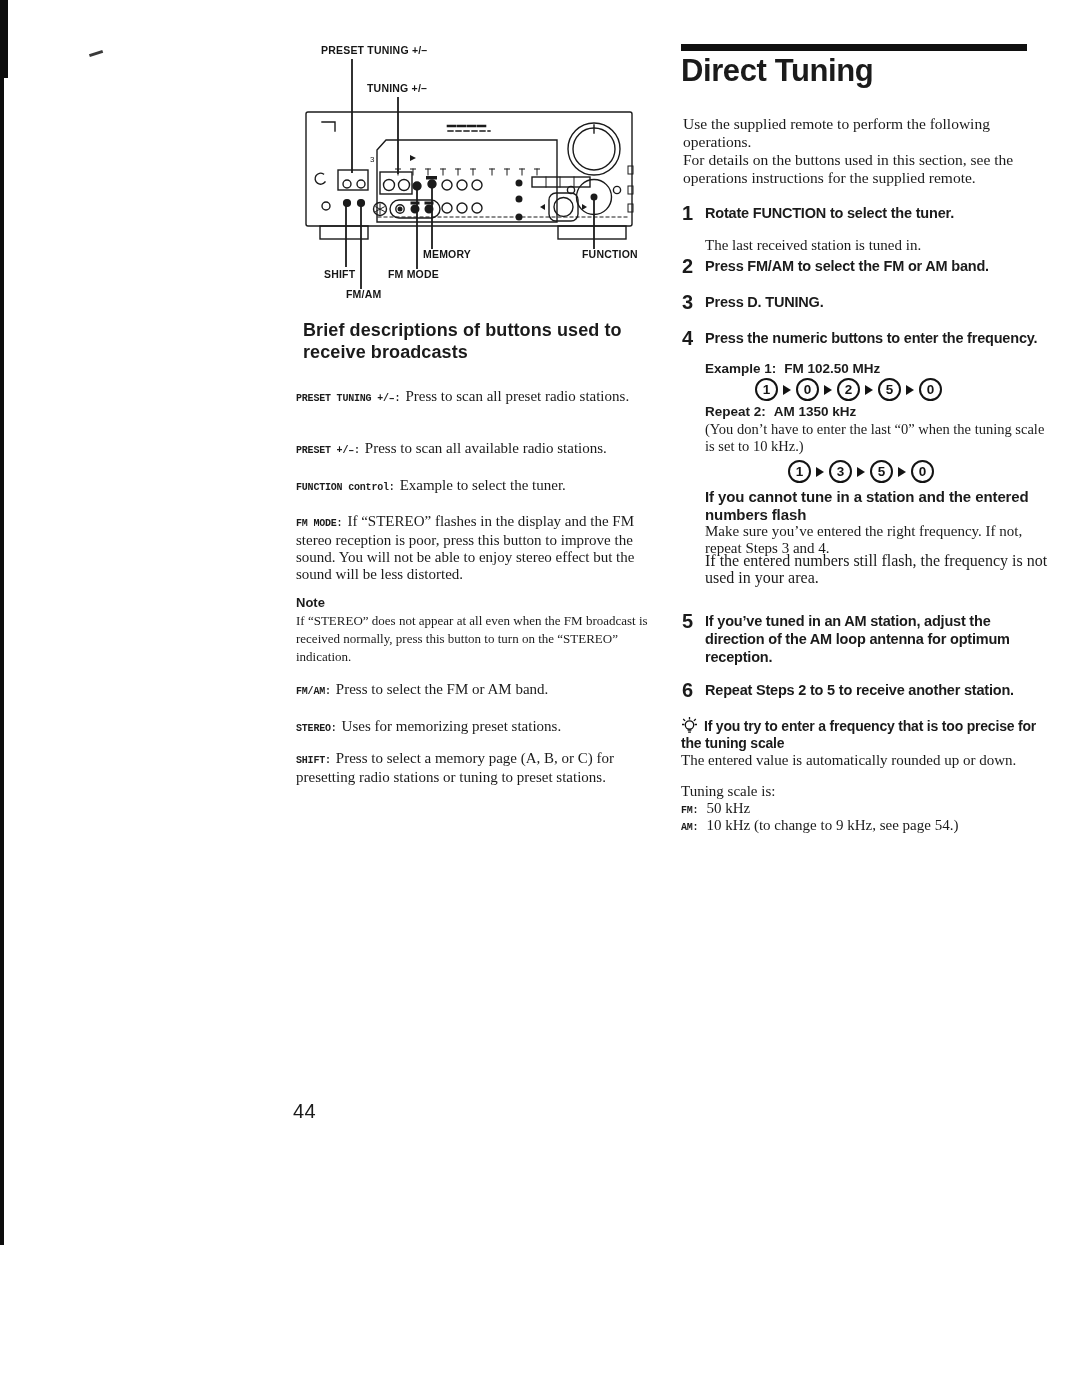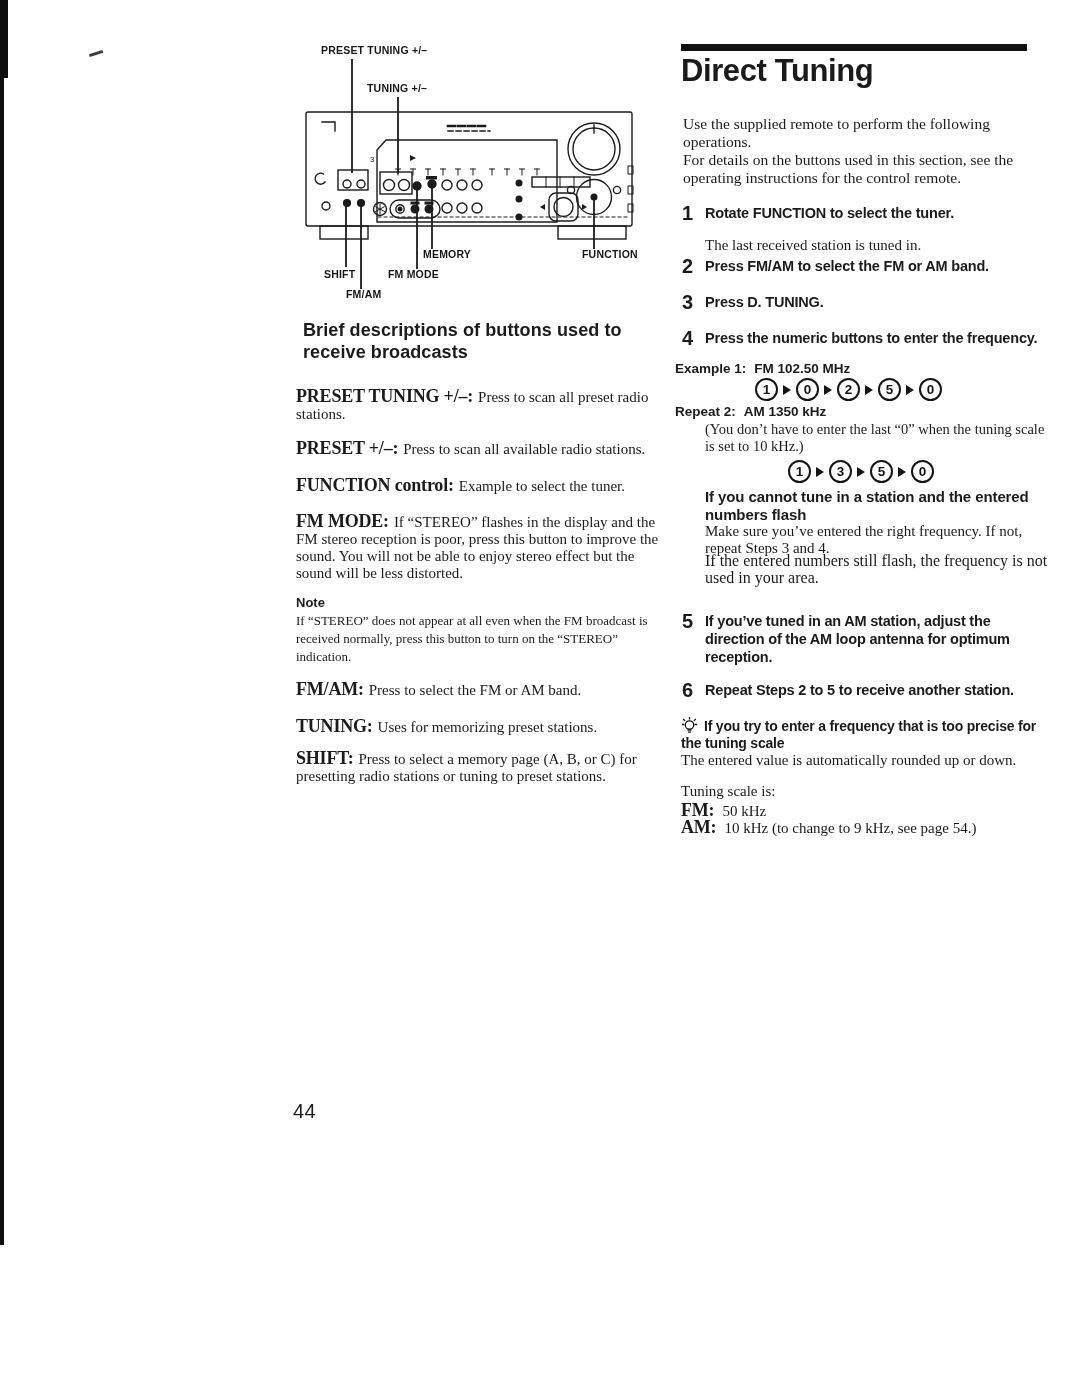--- a/index.html
+++ b/index.html
@@ -17,21 +17,21 @@
 
   
   .diagram { position:absolute; left:288px; top:36px; width:372px; height:276px; }
   .diagram * { vector-effect:none; }
   .dlabel { font-family:"Liberation Sans", sans-serif; font-weight:700; font-size:10.5px; fill:#161616; letter-spacing:.2px; }
   .dtiny  { font-family:"Liberation Sans", sans-serif; font-size:8px; fill:#161616; }
 
   
   .lc-heading { left:303px; top:320px; width:348px; font:700 18px/21.5px "Liberation Sans", sans-serif; letter-spacing:.1px; }
   .lp { width:366px; font-size:15px; line-height:17px; }
-  .term { font-family:Liberation Serif, serif; font-weight:700; font-size:18px; letter-spacing:-.2px; margin-right:5px; }
+  .term { font-family:Liberation Mono, monospace; font-weight:700; font-size:10px; letter-spacing:-.2px; margin-right:5px; }
   #p1 { left:296px; top:388px; }
   #p2 { left:296px; top:440px; }
   #p3 { left:296px; top:477px; }
   #p4 { left:296px; top:513px; }
   .note-h { left:296px; top:595px; font:700 13px/15px "Liberation Sans", sans-serif; }
   .note-b { left:296px; top:612px; width:366px; font-size:13px; line-height:18px; }
   #p5 { left:296px; top:681px; }
   #p6 { left:296px; top:718px; }
   #p7 { left:296px; top:750px; }
 
@@ -43,21 +43,21 @@
 
   .step { left:682px; }
   .step-num { position:absolute; left:0; top:-2px; font:700 20px "Liberation Sans", sans-serif; }
   .step-text { margin-left:23px; font:700 14.5px/18px "Liberation Sans", sans-serif; letter-spacing:-.2px; }
   .step-text.w { width:345px; }
   .step-text.nw { white-space:nowrap; }
   .step-body { margin-left:23px; margin-top:15px; font-size:15px; line-height:17px; font-family:"Liberation Serif", serif; font-weight:400; }
   #step1 { top:204px; } #step2 { top:257px; } #step3 { top:293px; }
   #step4 { top:329px; } #step5 { top:612px; } #step6 { top:681px; }
 
-  .ex-label { left:675px; font:700 13.5px "Liberation Sans", sans-serif; }
+  .ex-label { left:705px; font:700 13.5px "Liberation Sans", sans-serif; }
   #ex1 { top:361px; } #ex2 { top:404px; }
   .ex-label .val { margin-left:8px; }
   .ex-note { left:705px; top:421px; width:350px; font-size:14.5px; line-height:16.5px; }
 
   .seq { display:flex; align-items:center; }
   #seq1 { left:755px; top:378px; } #seq2 { left:788px; top:460px; }
   .key {
     display:inline-flex; width:23px; height:23px; border:2px solid #141414; border-radius:50%;
     align-items:center; justify-content:center;
     font:700 13.5px "Liberation Sans", sans-serif; color:#141414; background:#fff;
@@ -194,32 +194,32 @@
     <span class="term">FM MODE:</span><span>If “STEREO” flashes in the display and the FM stereo reception is poor, press this button to improve the sound. You will not be able to enjoy stereo effect but the sound will be less distorted.</span>
   </p>
 
   <h3 class="abs note-h">Note</h3>
   <p class="abs note-b">If “STEREO” does not appear at all even when the FM broadcast is received normally, press this button to turn on the “STEREO” indication.</p>
 
   <p class="abs lp" id="p5">
     <span class="term">FM/AM:</span><span>Press to select the FM or AM band.</span>
   </p>
   <p class="abs lp" id="p6">
-    <span class="term">TUNING:</span><span>Uses for memorizing preset stations.</span>
+    <span class="term">STEREO:</span><span>Uses for memorizing preset stations.</span>
   </p>
   <p class="abs lp" id="p7">
     <span class="term">SHIFT:</span><span>Press to select a memory page (A, B, or C) for presetting radio stations or tuning to preset stations.</span>
   </p>
 
   <div class="abs rule-bar"></div>
   <h1 class="abs rc-title">Direct Tuning</h1>
 
   <p class="abs rc-intro">
     <span class="blk">Use the supplied remote to perform the following operations.</span>
-    <span class="blk">For details on the buttons used in this section, see the operating instructions for the control remote.</span>
+    <span class="blk">For details on the buttons used in this section, see the operations instructions for the supplied remote.</span>
   </p>
 
   <div class="abs step" id="step1">
     <span class="step-num">1</span>
     <div class="step-text w">Rotate FUNCTION to select the tuner.</div>
     <div class="step-body">The last received station is tuned in.</div>
   </div>
   <div class="abs step" id="step2">
     <span class="step-num">2</span>
     <div class="step-text nw">Press FM/AM to select the FM or AM band.</div>

